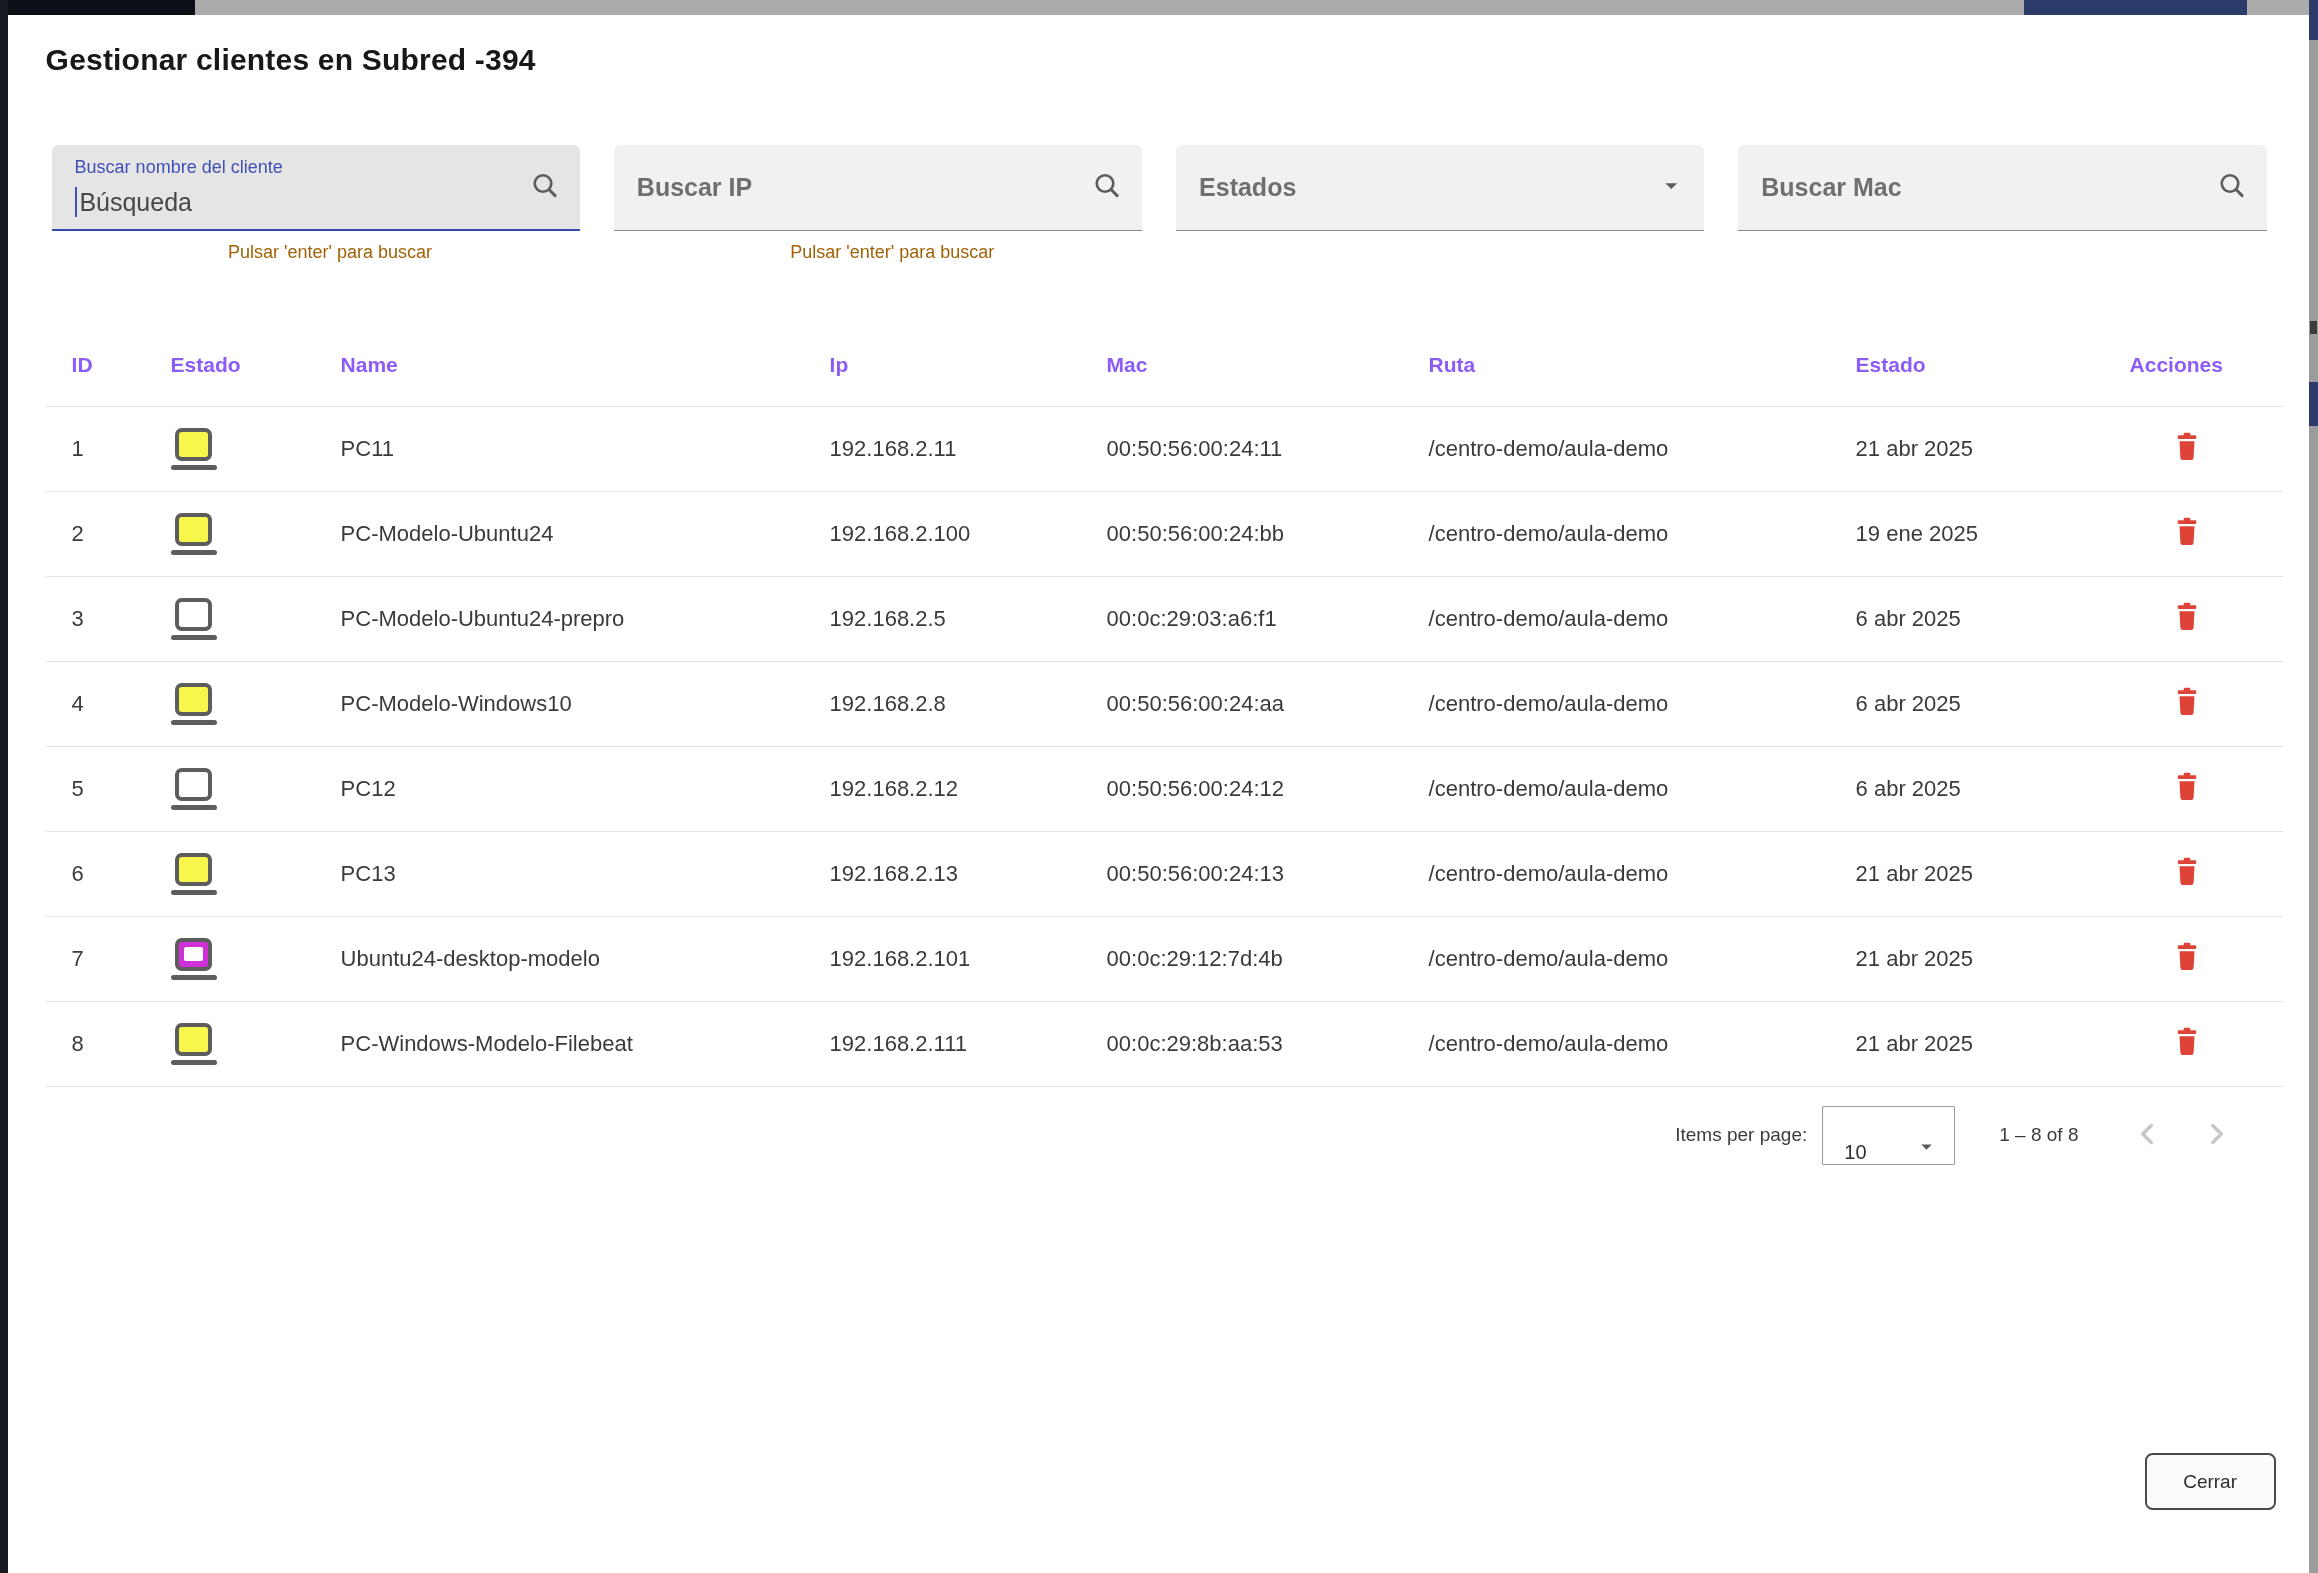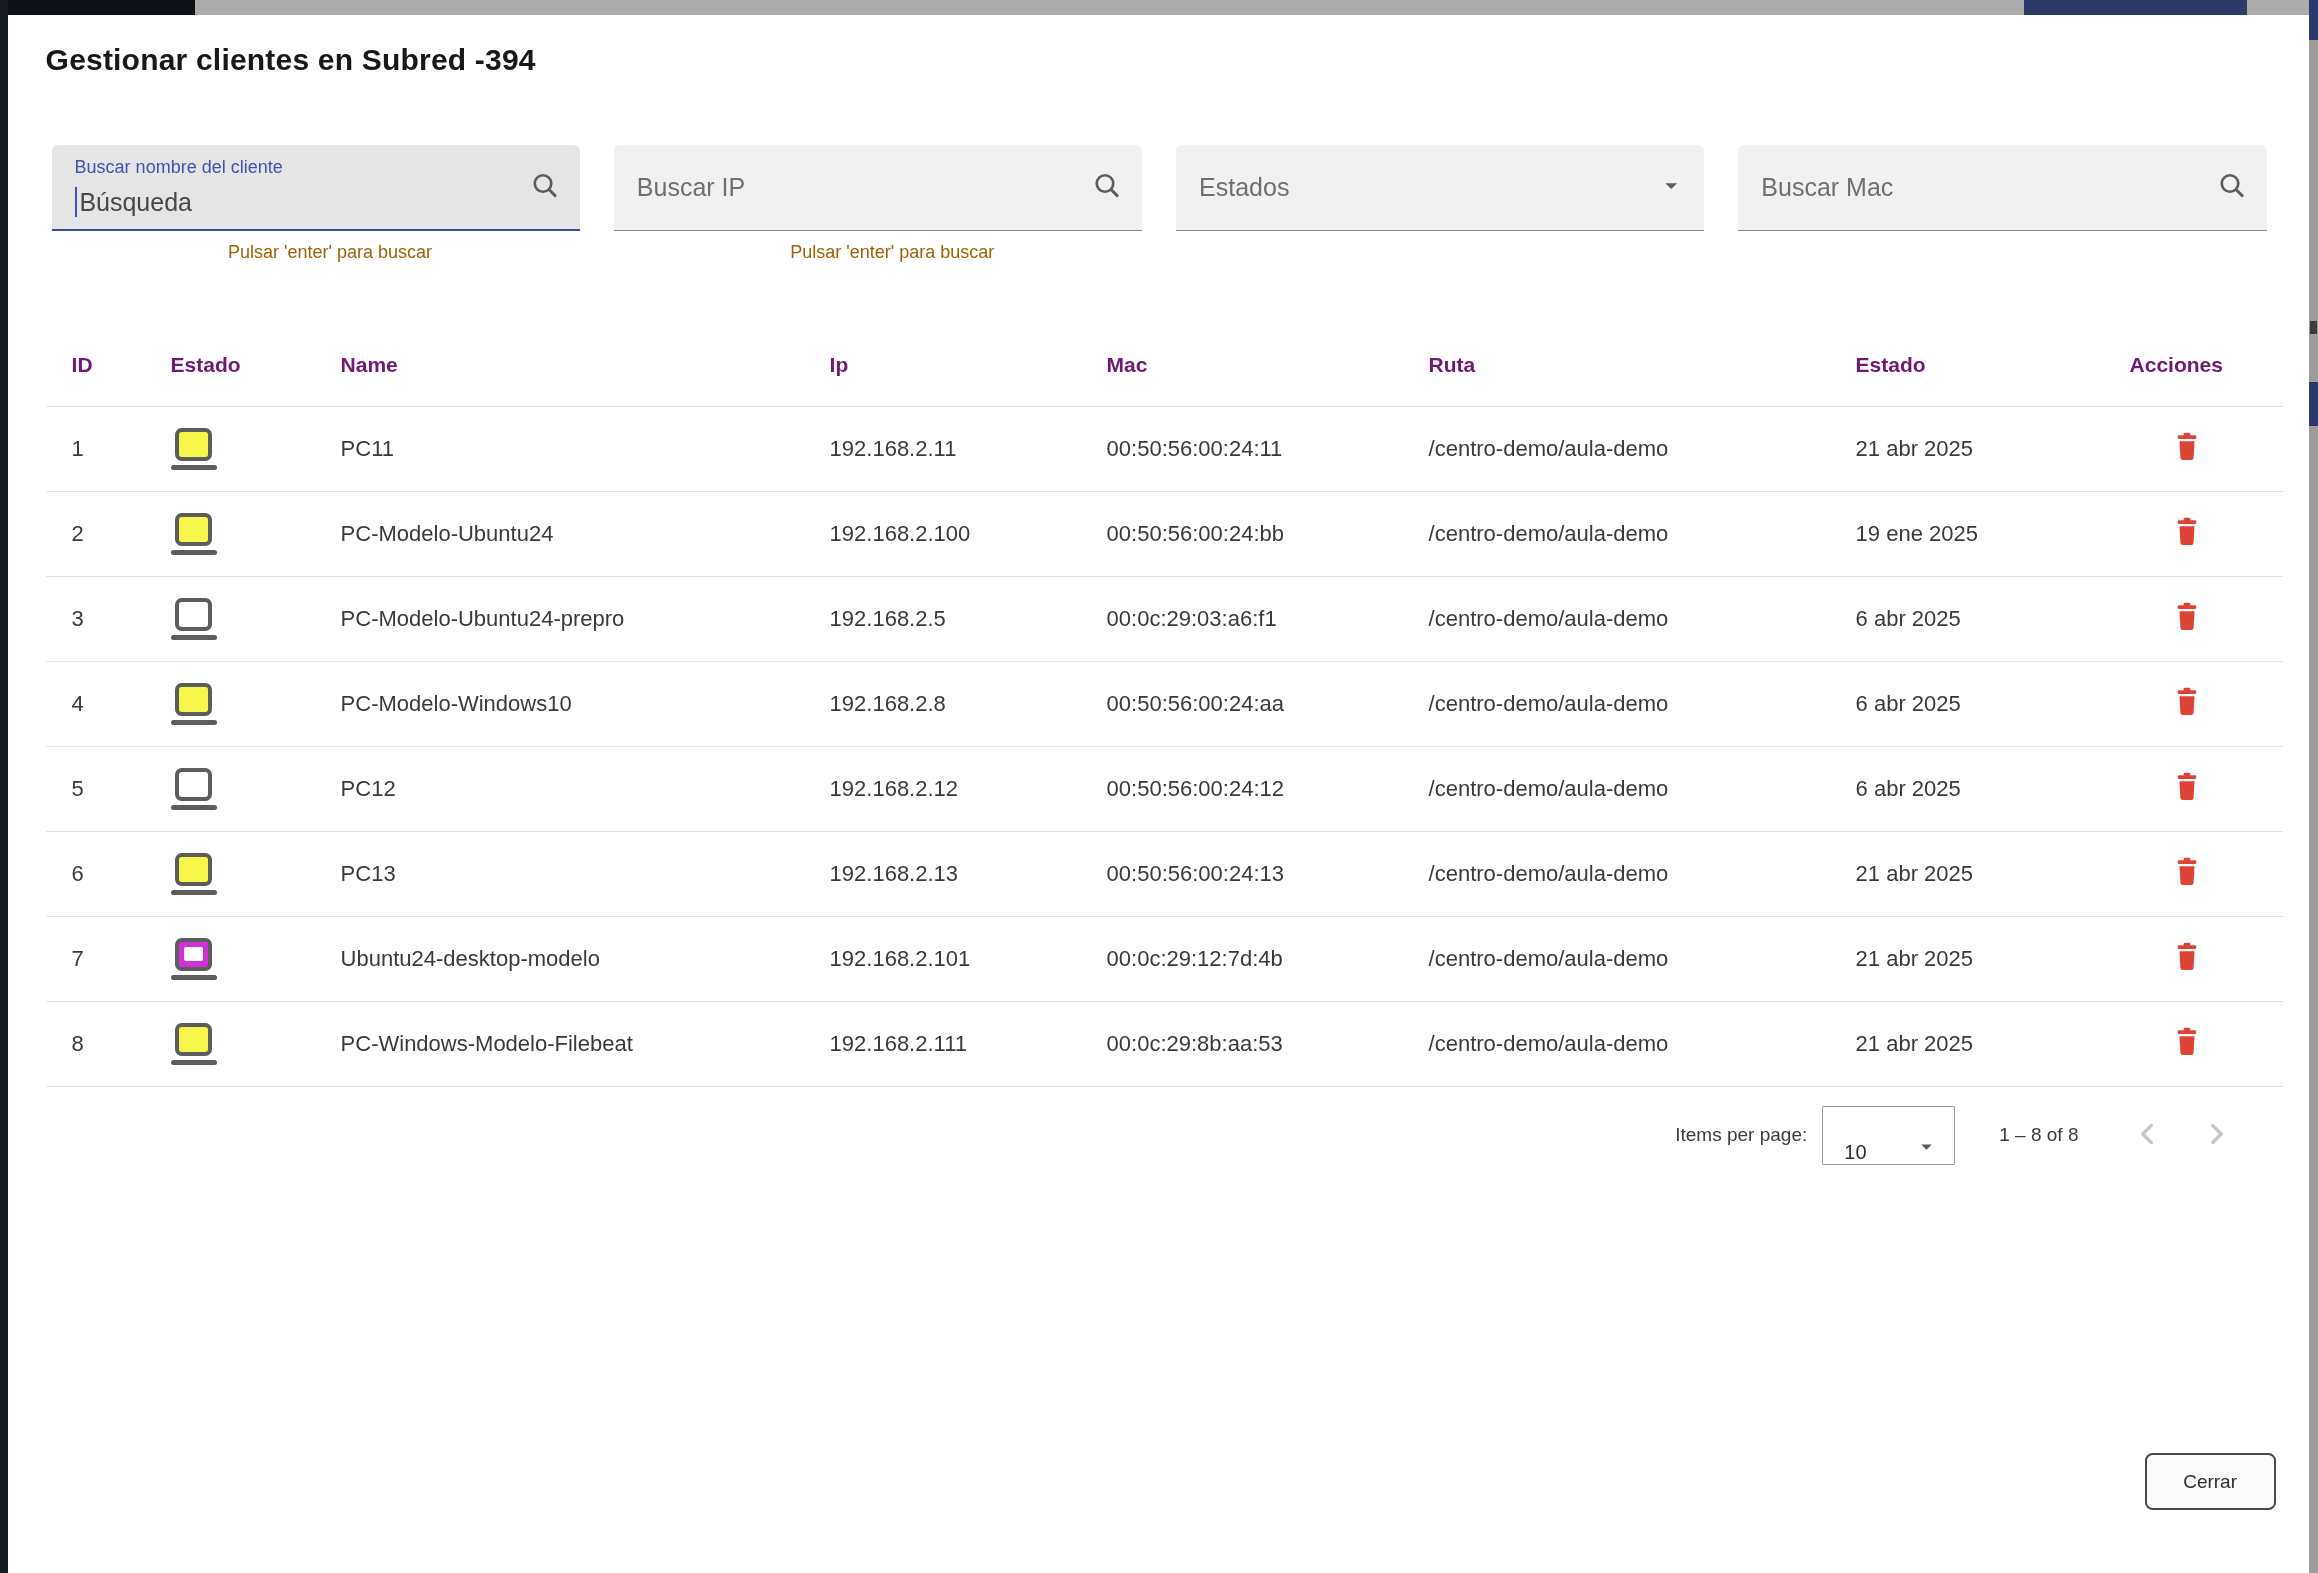--- a/index.html
+++ b/index.html
@@ -35,30 +35,30 @@
     border-bottom:1.9px solid #8b8b8b;box-sizing:border-box;
     display:flex;align-items:center;padding:0 23px;cursor:text;
   }
   .filter.name .fbox{
     background:#e5e5e5;border-bottom:2.9px solid #3949ab;
     flex-direction:column;align-items:flex-start;justify-content:flex-end;padding-bottom:11.4px;
   }
   .flabel{position:absolute;top:12.4px;left:23px;font-size:18px;color:#3f51b5;}
   .fvalue{font-size:25px;color:#474747;display:flex;align-items:center;line-height:1;}
   .cursor{display:inline-block;width:2.9px;height:30px;background:#3f51b5;margin-right:1.9px;}
-  .fplaceholder{font-size:25px;color:#6f6f6f;}
+  .fplaceholder{font-size:25px;color:#6f6f6f;font-weight:bold;}
   .ficon{position:absolute;right:19px;top:50%;transform:translateY(-50%);}
   .fhint{margin:11.4px 0 0 28.5px;font-size:18px;color:#a16207;text-align:center;}
 
   
   table.clients{
     margin:61px 0 0 38px;border-collapse:collapse;table-layout:fixed;width:2237px;
   }
   table.clients th{
-    text-align:left;font-size:21px;font-weight:700;color:#701a75;
+    text-align:left;font-size:21px;font-weight:700;color:#8b5cf6;
     height:82px;border-bottom:1px solid #e2e2e2;padding:0 0 0 26px;
   }
   table.clients td{
     font-size:22px;color:#3a3a3a;height:84px;border-bottom:1px solid #e2e2e2;
     padding:0 0 0 26px;vertical-align:middle;white-space:nowrap;overflow:hidden;
   }
 
   
   .laptop{width:46px;display:flex;flex-direction:column;align-items:center;}
   .laptop .screen{

